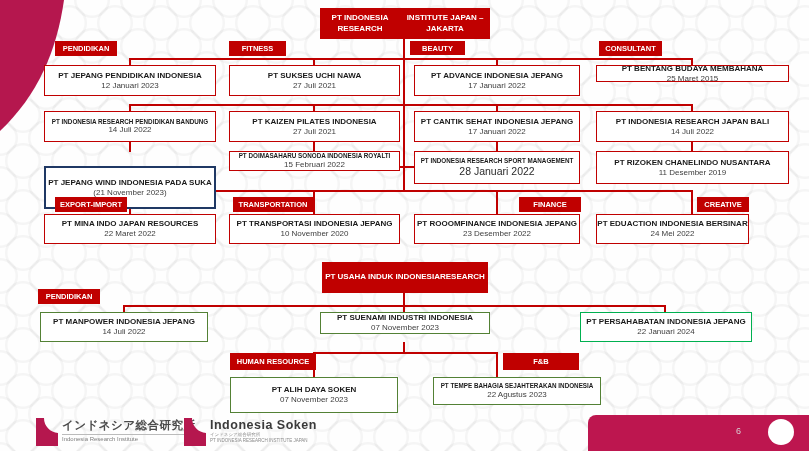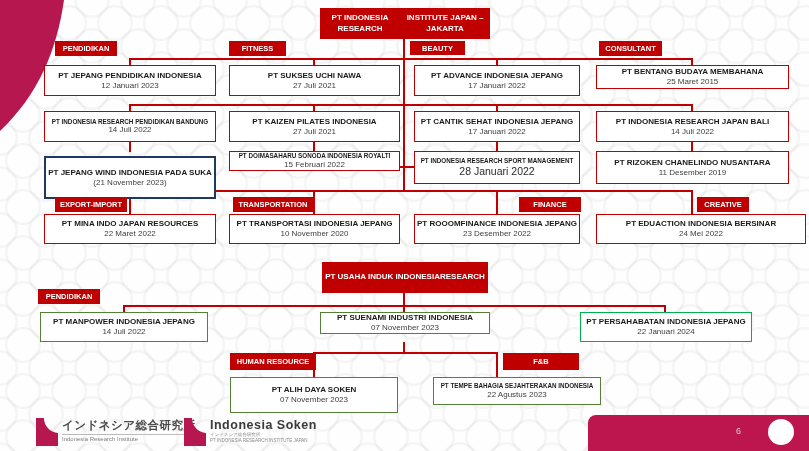--- a/index.html
+++ b/index.html
@@ -108,21 +108,21 @@
     <div class="dt">12 Januari 2023</div>
   </div>
   <div class="box" style="left:229px;top:65px;width:171px;height:31px;">
     <div class="nm">PT SUKSES UCHI NAWA</div>
     <div class="dt">27 Juli 2021</div>
   </div>
   <div class="box" style="left:414px;top:65px;width:166px;height:31px;">
     <div class="nm">PT ADVANCE INDONESIA JEPANG</div>
     <div class="dt">17 Januari 2022</div>
   </div>
-  <div class="box" style="left:596px;top:65px;width:193px;height:24px;">
+  <div class="box" style="left:596px;top:65px;width:193px;height:17px;">
     <div class="nm">PT BENTANG BUDAYA MEMBAHANA</div>
     <div class="dt">25 Maret 2015</div>
   </div>
 
   <div class="box smallname" style="left:44px;top:111px;width:172px;height:31px;">
     <div class="nm">PT INDONESIA RESEARCH PENDIDIKAN BANDUNG</div>
     <div class="dt">14 Juli 2022</div>
   </div>
   <div class="box" style="left:229px;top:111px;width:171px;height:31px;">
     <div class="nm">PT KAIZEN PILATES INDONESIA</div>
@@ -130,21 +130,21 @@
   </div>
   <div class="box" style="left:414px;top:111px;width:166px;height:31px;">
     <div class="nm">PT CANTIK SEHAT INDONESIA JEPANG</div>
     <div class="dt">17 Januari 2022</div>
   </div>
   <div class="box" style="left:596px;top:111px;width:193px;height:31px;">
     <div class="nm">PT INDONESIA RESEARCH JAPAN BALI</div>
     <div class="dt">14 Juli 2022</div>
   </div>
 
-  <div class="box navy" style="left:44px;top:156px;width:172px;height:43px;">
+  <div class="box navy" style="left:44px;top:166px;width:172px;height:43px;">
     <div class="nm">PT JEPANG WIND INDONESIA PADA SUKA</div>
     <div class="dt">(21 November 2023)</div>
   </div>
   <div class="box smallname" style="left:229px;top:151px;width:171px;height:20px;">
     <div class="nm">PT DOIMASAHARU SONODA INDONESIA ROYALTI</div>
     <div class="dt">15 Februari 2022</div>
   </div>
   <div class="box smallname bigdate" style="left:414px;top:151px;width:166px;height:33px;">
     <div class="nm">PT INDONESIA RESEARCH SPORT MANAGEMENT</div>
     <div class="dt">28 Januari 2022</div>
@@ -164,21 +164,21 @@
     <div class="dt">22 Maret 2022</div>
   </div>
   <div class="box" style="left:229px;top:214px;width:171px;height:30px;">
     <div class="nm">PT TRANSPORTASI INDONESIA JEPANG</div>
     <div class="dt">10 November 2020</div>
   </div>
   <div class="box" style="left:414px;top:214px;width:166px;height:30px;">
     <div class="nm">PT ROOOMFINANCE INDONESIA JEPANG</div>
     <div class="dt">23 Desember 2022</div>
   </div>
-  <div class="box" style="left:596px;top:214px;width:210px;height:30px;">
+  <div class="box" style="left:596px;top:214px;width:153px;height:30px;">
     <div class="nm">PT EDUACTION INDONESIA BERSINAR</div>
     <div class="dt">24 Mei 2022</div>
   </div>
 
   <div class="rootbox" style="left:322px;top:262px;width:166px;height:31px;">
     <div>PT USAHA INDUK INDONESIA</div>
     <div>RESEARCH</div>
   </div>
 
   <div class="cat" style="left:38px;top:289px;width:62px;height:15px;">PENDIDIKAN</div>

